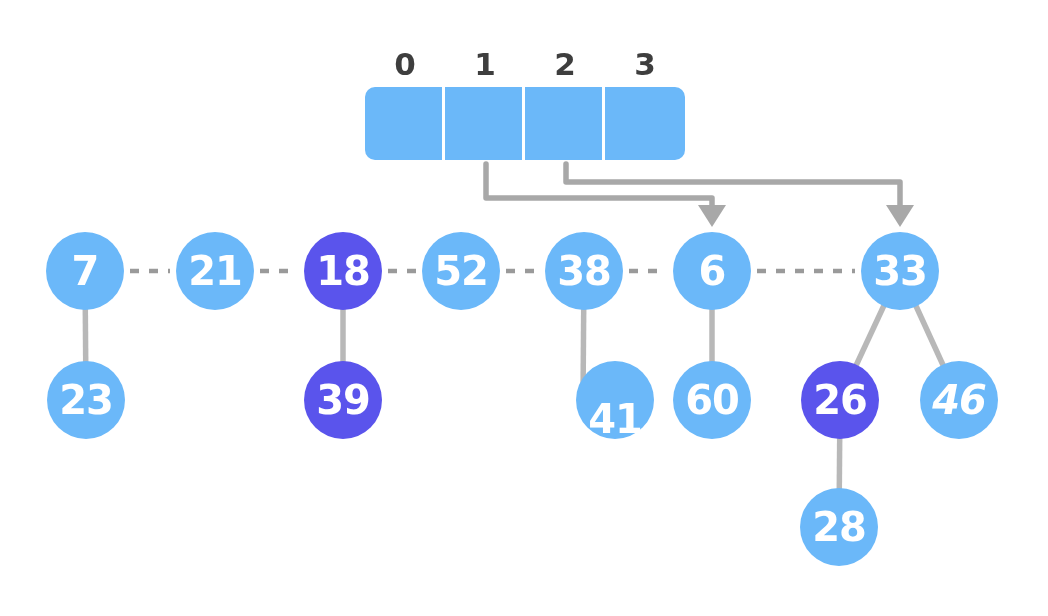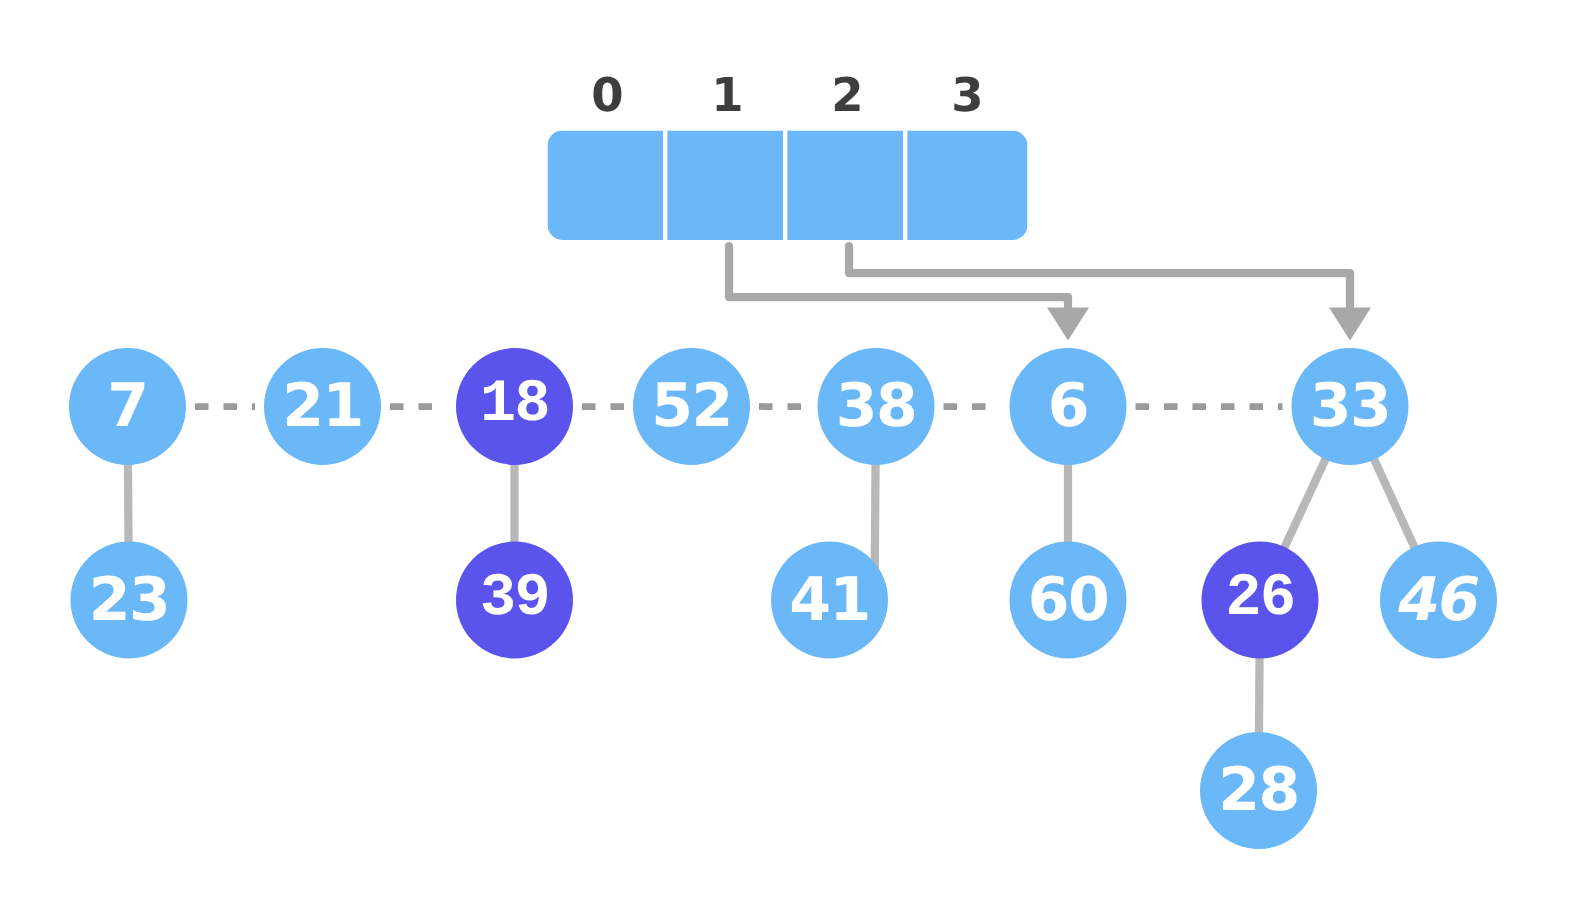--- a/index.html
+++ b/index.html
@@ -15,21 +15,21 @@
     position:absolute;
     width:78px;height:78px;
     border-radius:50%;
     display:flex;align-items:center;justify-content:center;
     transform:translate(-50%,-50%);
     font-weight:bold;font-size:40px;line-height:1;
     color:var(--node-text,#fff);
     letter-spacing:-1px;
   }
   .node.blue{background:var(--blue,#6bb8f9);}
-  .node.purple{background:var(--purple,#5a54ec);font-family:Liberation Mono, monospace;}
+  .node.purple{background:var(--purple,#5a54ec);}
   .array{
     position:absolute;left:365px;top:87px;
     width:320px;height:73px;
     display:flex;border-radius:10px;overflow:hidden;
   }
   .cell{
     width:80px;height:73px;box-sizing:border-box;
     background:var(--blue,#6bb8f9);
     border-right:3px solid var(--divider,#ffffff);
   }
@@ -96,21 +96,21 @@
       </div>
       <div class="node blue" style="left: 900px; top: 271px;">
         <span>33</span>
       </div>
       <div class="node blue" style="left: 86px; top: 400px;">
         <span>23</span>
       </div>
       <div class="node purple" style="left: 343px; top: 400px;">
         <span>39</span>
       </div>
-      <div class="node blue" style="left: 553px; top: 400px;">
+      <div class="node blue" style="left: 615px; top: 400px; align-items: flex-end;">
         <span>41</span>
       </div>
       <div class="node blue" style="left: 712px; top: 400px;">
         <span>60</span>
       </div>
       <div class="node purple" style="left: 840px; top: 400px;">
         <span>26</span>
       </div>
       <div class="node blue" style="left: 959px; top: 400px; font-style: italic;">
         <span>46</span>

